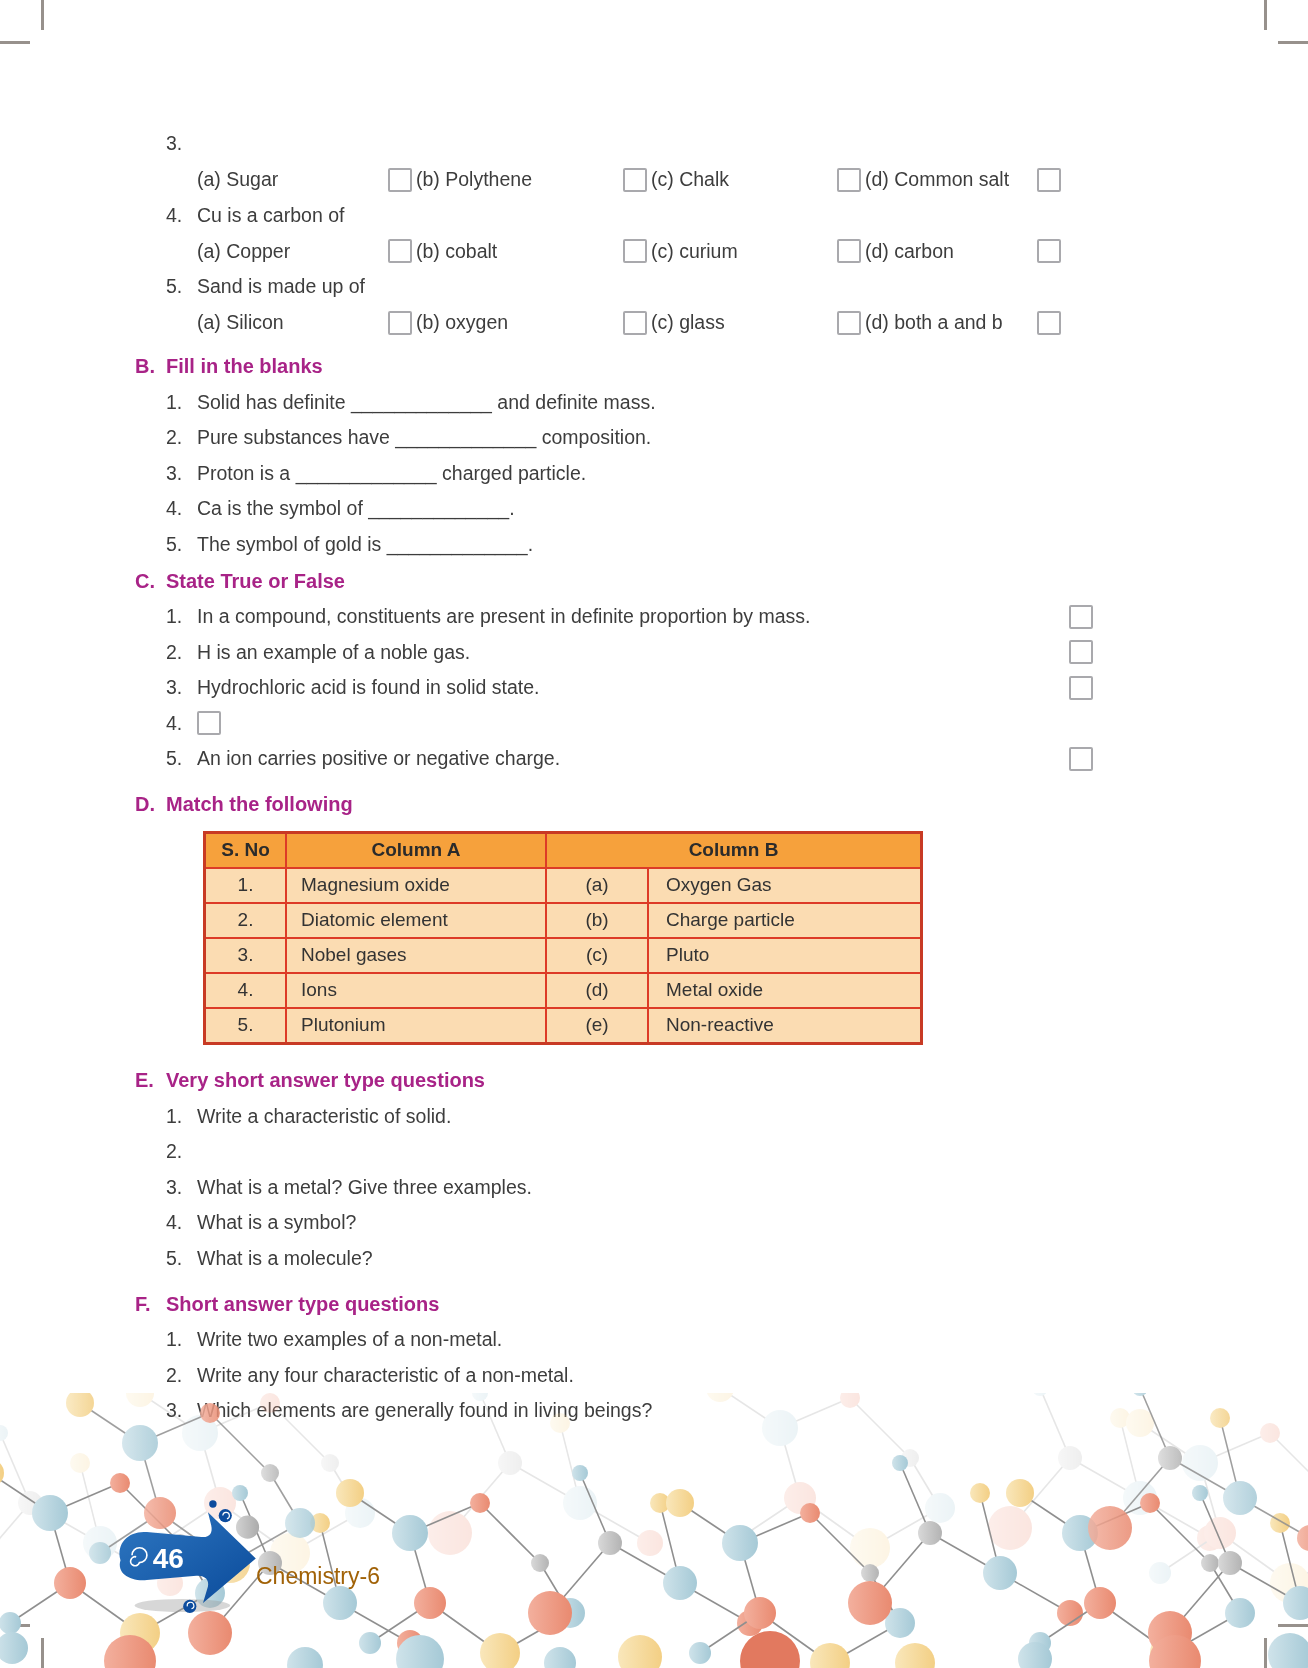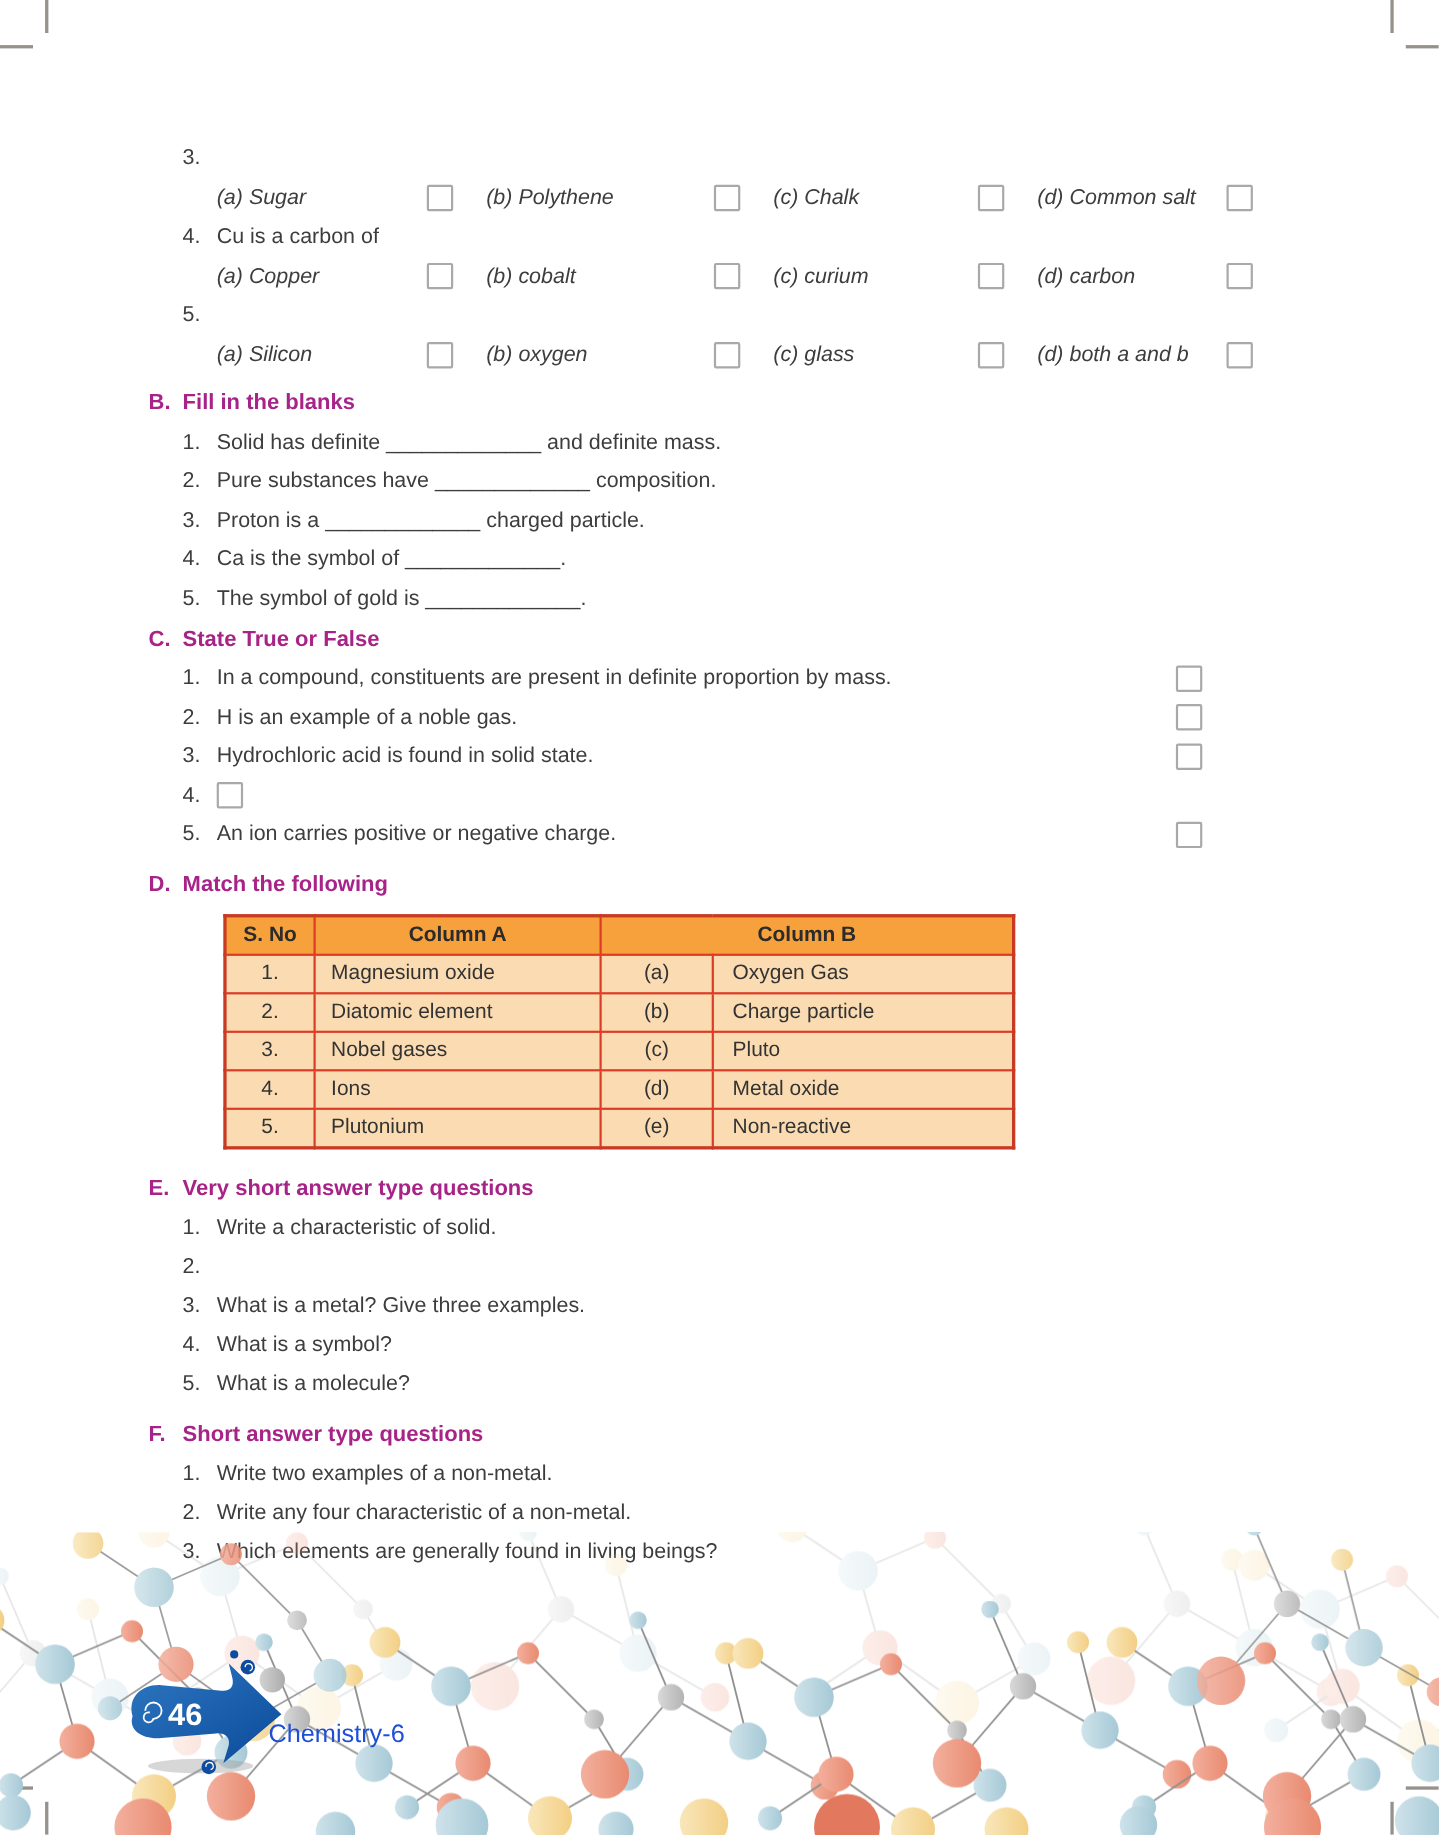--- a/index.html
+++ b/index.html
@@ -7,42 +7,42 @@
     width:1308px;height:1668px;position:relative;background:#ffffff;
     font-family:"Liberation Sans", sans-serif;color:#3d3d3d;overflow:hidden;
   }
   
   .crop{position:absolute;background:#97918c;}
   
   .content{position:absolute;left:135px;top:126px;width:958px;}
   .q-line{display:flex;height:35.5px;align-items:center;font-size:19.5px;}
   .q-num{width:31px;margin-left:31px;flex:none;}
   .q-text{flex:1;}
-  .q-options{display:grid;grid-template-columns:215px 231px 210px 196px;column-gap:30px;
-             margin-left:62px;height:36px;align-items:center;font-style:italic;}
+  .q-options{display:grid;grid-template-columns:215px 231px 210px 196px;column-gap:4px;
+             margin-left:62px;height:36px;align-items:center;}
   .opt{display:flex;align-items:center;justify-content:space-between;font-size:19.5px;}
   .cb{width:20px;height:20px;border:2px solid #a9a9ad;border-radius:2px;background:#fff;flex:none;}
   .sec-head{display:flex;align-items:center;height:36px;font-size:20px;font-weight:bold;color:#a82387;}
   .sec-letter{width:31px;flex:none;}
   .item{display:flex;align-items:center;height:35.5px;font-size:19.5px;}
   .item-num{width:31px;margin-left:31px;flex:none;}
   .item-text{white-space:pre;}
   .tf .item-text{flex:1;white-space:normal;}
   .mt8{margin-top:8px;} .mt10{margin-top:10px;} .mt18{margin-top:18px;} .mt1{margin-top:1px;}
   
   table.match{border-collapse:collapse;margin:8px 0 0 68px;border:3px solid #c83a24;}
   table.match th, table.match td{border:2.4px solid #dd3b27;height:31px;font-size:19px;color:#333;}
   table.match th{background:#f6a13c;font-weight:bold;color:#2b2b2b;}
   table.match td{background:#fbdcb2;}
   .c-sno{width:77px;text-align:center;}
   .c-a{width:230px;text-align:left;padding:0 14px;}
   .c-key{width:98px;text-align:center;}
   .c-b{width:237px;text-align:left;padding:0 17px;}
   
-  .book-title{position:absolute;left:244px;top:1563px;font-size:23px;color:#1d4ed8;font-weight:500;z-index:6;}
+  .book-title{position:absolute;left:256px;top:1563px;font-size:23px;color:#a16207;font-weight:500;z-index:6;}
   .badge{position:absolute;left:104px;top:1494px;z-index:5;}
   .pattern{position:absolute;left:0;bottom:0;z-index:1;}
 </style>
 </head>
 <body>
 
 <div class="crop" style="left:41px;top:0;width:3px;height:30px;"></div>
 <div class="crop" style="left:0;top:41px;width:30px;height:3px;"></div>
 <div class="crop" style="left:1264px;top:0;width:3px;height:30px;"></div>
 <div class="crop" style="left:1278px;top:41px;width:30px;height:3px;"></div>
@@ -98,20 +98,21 @@
       <div class="opt">
           <span>(d) carbon</span>
           <span class="cb"></span>
         </div>
     </div>
   </div>
 
   <div>
     <div class="q-line">
       <span class="q-num">5.</span>
+      <span class="q-text">Sand is made up of</span>
     </div>
     <div class="q-options">
       <div class="opt">
           <span>(a) Silicon</span>
           <span class="cb"></span>
         </div>
       <div class="opt">
           <span>(b) oxygen</span>
           <span class="cb"></span>
         </div>

